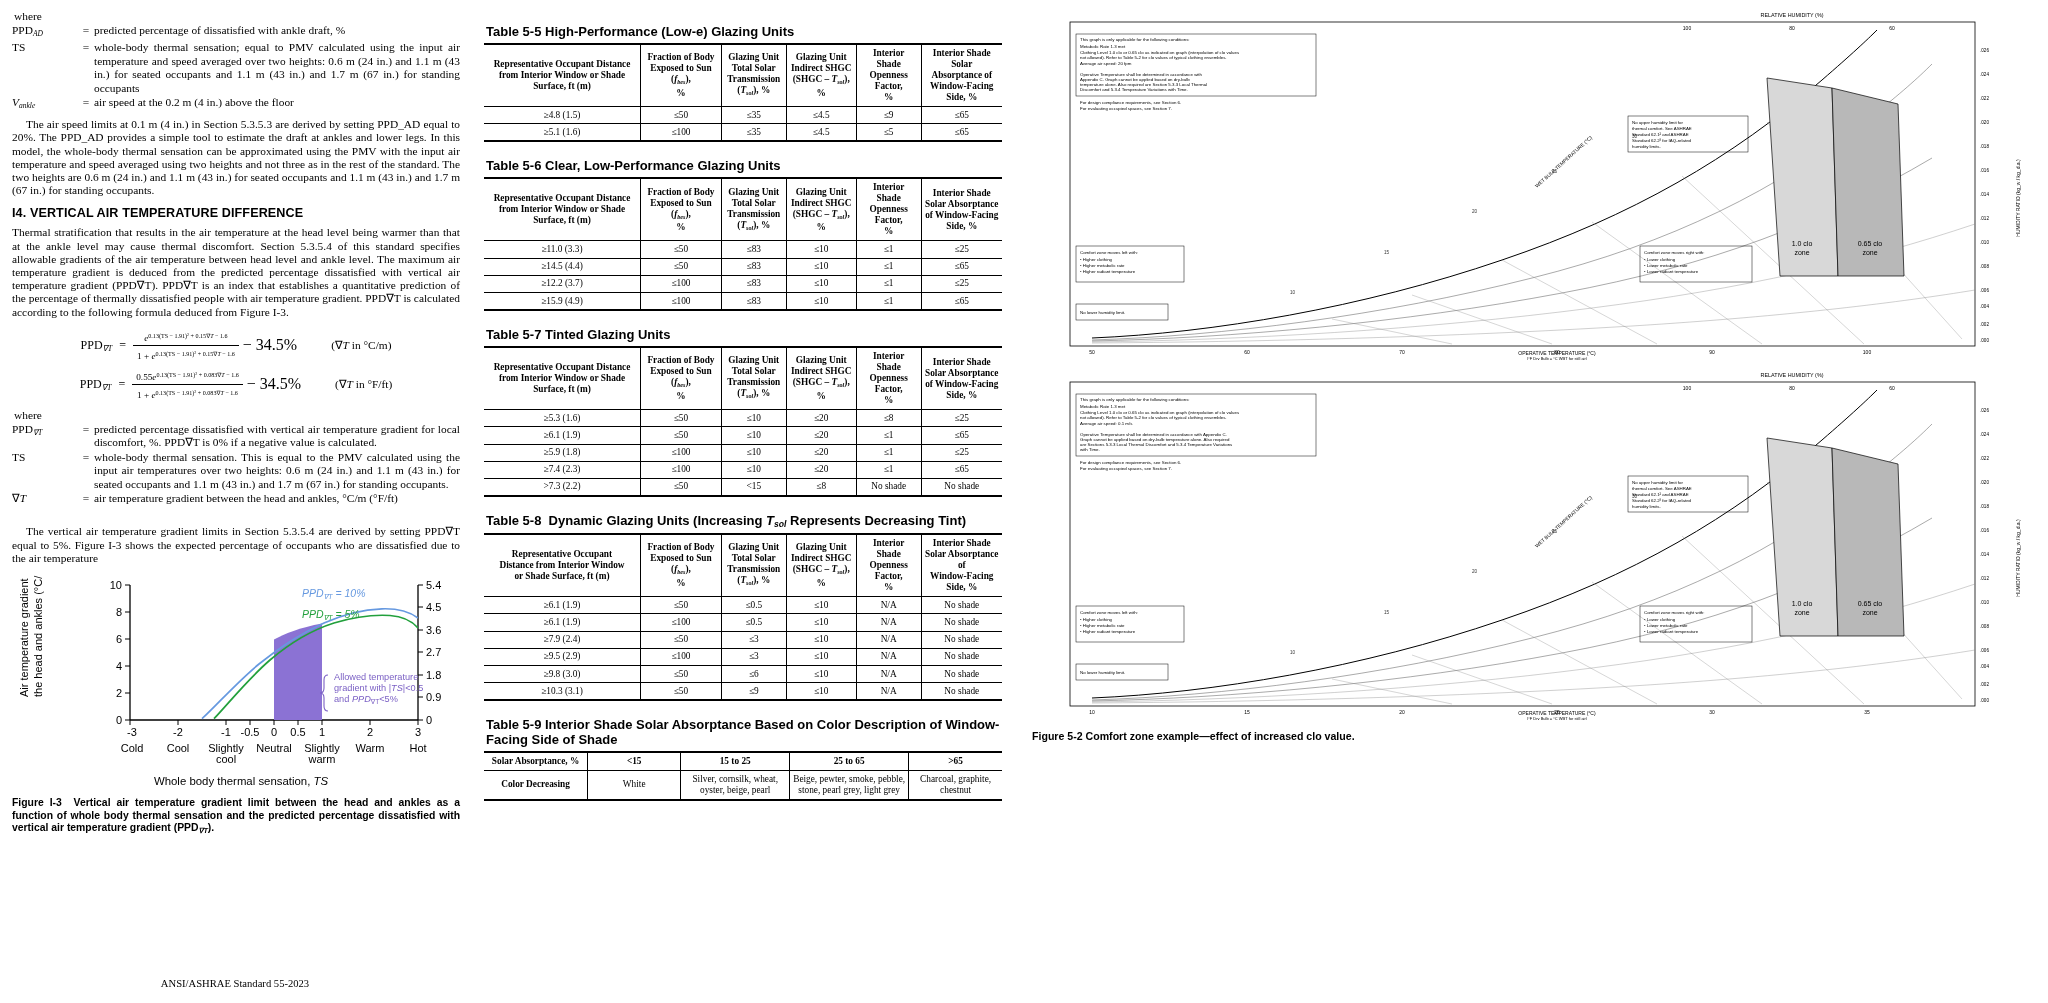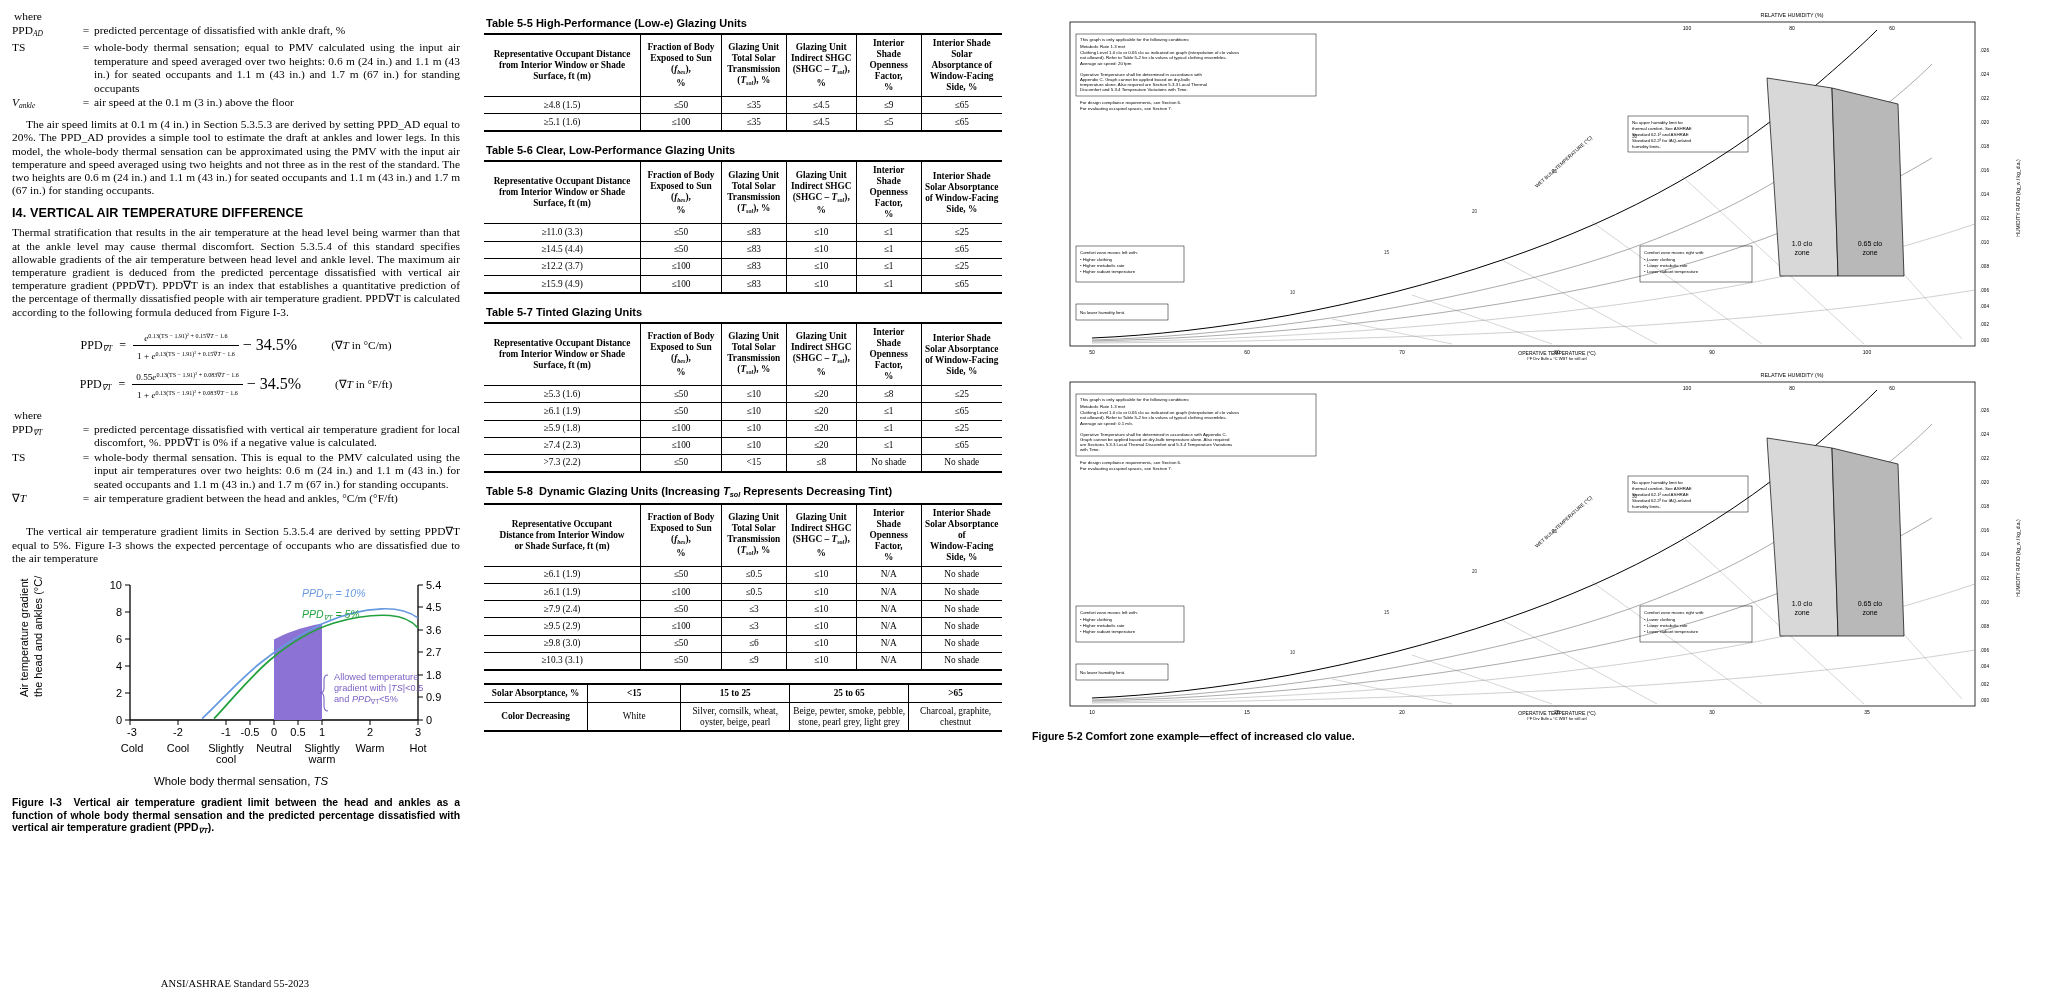--- a/index.html
+++ b/index.html
@@ -33,21 +33,21 @@
   .frac .num{padding:0 4px 1px 4px;}
   .frac .den{padding:1px 4px 0 4px;}
   .tail{margin-left:4px;font-size:16px;white-space:nowrap;}
   .cond{margin-left:34px;font-size:11.4px;white-space:nowrap;}
 
   
   .fig3wrap{margin-top:10px;position:relative;}
   .figcap{font-family:"Liberation Sans",sans-serif;font-weight:bold;font-size:10.4px;line-height:12.6px;margin-top:10px;text-align:justify;}
 
   
-  .tbl-title{font-family:"Liberation Sans",sans-serif;font-weight:bold;font-size:11px;margin:9px 0 4px 2px;}
+  .tbl-title{font-family:"Liberation Sans",sans-serif;font-weight:bold;font-size:13px;margin:16px 0 4px 2px;}
   table.dt{border-collapse:collapse;width:518px;font-size:9.3px;margin-bottom:12px;}
   table.dt th{font-weight:bold;text-align:center;vertical-align:middle;padding:3px 3px;line-height:11px;
               border-left:1px solid #000;border-right:1px solid #000;}
   table.dt td{text-align:center;vertical-align:middle;padding:2.6px 2px;line-height:11px;
               border-left:1px solid #000;border-right:1px solid #000;border-top:1px solid #000;}
   table.dt thead tr.hdr th{border-top:2.2px solid #000;border-bottom:1.6px solid #000;}
   table.dt tr td:first-child,table.dt tr th:first-child{border-left:none;}
   table.dt tr td:last-child,table.dt tr th:last-child{border-right:none;text-align:center;}
   table.dt tbody tr:last-child td{border-bottom:2.2px solid #000;}
   .figcap-r{font-family:"Liberation Sans",sans-serif;font-weight:bold;font-size:10.6px;margin-top:6px;}
@@ -71,21 +71,21 @@
     <div class="txt">predicted percentage of dissatisfied with ankle draft, %</div>
   </div>
   <div class="defrow">
     <div class="sym">TS</div>
     <div class="eq">=</div>
     <div class="txt">whole-body thermal sensation; equal to PMV calculated using the input air temperature and speed averaged over two heights: 0.6 m (24 in.) and 1.1 m (43 in.) for seated occupants and 1.1 m (43 in.) and 1.7 m (67 in.) for standing occupants</div>
   </div>
   <div class="defrow">
     <div class="sym"><i>V</i><sub>ankle</sub></div>
     <div class="eq">=</div>
-    <div class="txt">air speed at the 0.1 m (3 in.) above the floor</div>
+    <div class="txt">air speed at the 0.2 m (4 in.) above the floor</div>
   </div>
 
   <div class="p indent" style="margin-top:6px">The air speed limits at 0.1 m (4 in.) in Section 5.3.5.3 are derived by setting PPD_AD equal to 20%. The PPD_AD provides a simple tool to estimate the draft at ankles and lower legs. In this model, the whole-body thermal sensation can be approximated using the PMV with the input air temperature and speed averaged using two heights and not three as in the rest of the standard. The two heights are 0.6 m (24 in.) and 1.1 m (43 in.) for seated occupants and 1.1 m (43 in.) and 1.7 m (67 in.) for standing occupants.</div>
 
   <div class="h2">I4.  VERTICAL AIR TEMPERATURE DIFFERENCE</div>
 
   <div class="p">Thermal stratification that results in the air temperature at the head level being warmer than that at the ankle level may cause thermal discomfort. Section 5.3.5.4 of this standard specifies allowable gradients of the air temperature between head level and ankle level. The maximum air temperature gradient is deduced from the predicted percentage dissatisfied with vertical air temperature gradient (PPD∇T). PPD∇T is an index that establishes a quantitative prediction of the percentage of thermally dissatisfied people with air temperature gradient. PPD∇T is calculated according to the following formula deduced from Figure I-3.</div>
 
   <div class="eqblock">
     <div class="eqline">
@@ -434,20 +434,21 @@
         <td>≥10.3 (3.1)</td>
         <td>≤50</td>
         <td>≤9</td>
         <td>≤10</td>
         <td>N/A</td>
         <td>No shade</td>
       </tr>
     </tbody>
   </table>
 
+  <div class="tbl-title">Table 5-9  Interior Shade Solar Absorptance Based on Color Description of Window-Facing Side of Shade</div>
   <table class="dt" style="margin-bottom:0">
     <thead>
       <tr class="hdr">
         <th style="width:20%">Solar Absorptance, %</th>
         <th style="width:18%">&lt;15</th>
         <th style="width:21%">15 to 25</th>
         <th style="width:23%">25 to 65</th>
         <th style="width:18%">&gt;65</th>
       </tr>
     </thead>

